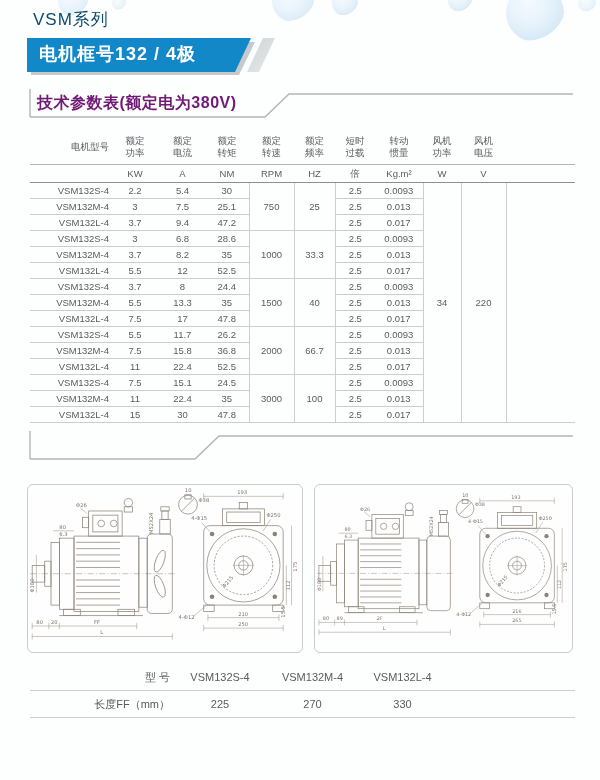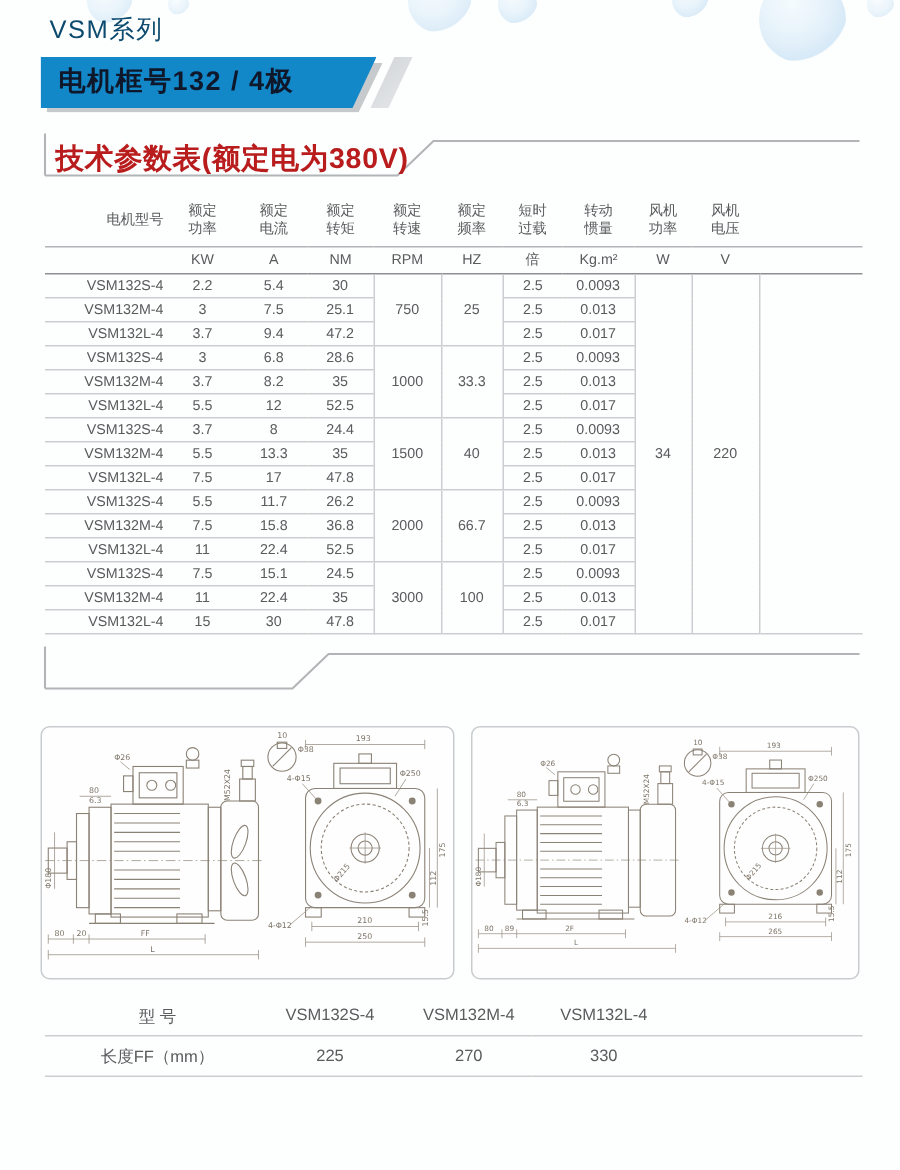--- a/index.html
+++ b/index.html
@@ -9,28 +9,28 @@
   
   .bubble{position:absolute;border-radius:50%;
     background:radial-gradient(circle at 38% 32%, #f4fafd 0%, #e2f0fa 45%, #d2e7f6 70%, rgba(255,255,255,0) 72%);}
 
   .series-title{position:absolute;left:33px;top:8px;font-size:17px;color:#0c4a6e;letter-spacing:1px;}
 
   .banner-sh{position:absolute;left:31px;top:42px;width:224px;height:33px;background:#c6cacd;
     clip-path:polygon(0 0,100% 0,calc(100% - 16px) 100%,0 100%);}
   .banner{position:absolute;left:27px;top:38px;width:224px;height:34px;background:#1288c9;
     clip-path:polygon(0 0,100% 0,calc(100% - 16px) 100%,0 100%);}
-  .banner span{display:block;padding-left:12px;line-height:33px;font-size:18px;font-weight:bold;color:#0f172a;letter-spacing:1px;}
+  .banner span{display:block;padding-left:12px;line-height:33px;font-size:18px;font-weight:bold;color:#ffffff;letter-spacing:1px;}
   .slash{position:absolute;left:247px;top:38px;width:32px;height:34px;
     background:linear-gradient(135deg,#cfd3d6,#e9ebec);
     clip-path:polygon(16px 0,28px 0,12px 100%,0 100%);}
 
   .sec{position:absolute;left:27px;width:548px;height:34px;}
   .sec svg{position:absolute;left:0;top:0;}
-  .sec .t{position:absolute;left:10px;top:7px;font-size:19px;font-weight:bold;color:#b91c1c;letter-spacing:.5px;}
+  .sec .t{position:absolute;left:10px;top:7px;font-size:16px;font-weight:bold;color:#701a75;letter-spacing:.5px;}
 
   
   .spec-wrap{position:absolute;left:30px;top:130px;}
   table.spec{border-collapse:collapse;width:545px;table-layout:fixed;font-size:9.5px;color:#595b5d;}
   .spec td{border-bottom:1px solid #cbced0;text-align:center;height:15px;line-height:13px;padding:0 1px;}
   .spec td.m{text-align:right;padding-left:5px;}
   .spec td.bl{border-left:1px solid #cbced0;}
   .spec tr.h td{border-bottom:1px solid #b2b5b7;height:34px;vertical-align:middle;border-left:none;}
   .spec tr.h td span{display:block;line-height:12.5px;}
   .spec tr.u td{border-bottom:1px solid #8d9092;height:17px;border-left:none;}
@@ -43,21 +43,21 @@
   .draw-box svg{display:block;width:100%;height:100%;}
   .dr{stroke:#8b8276;stroke-width:.7;fill:none;}
   .drf{fill:#8b8276;stroke:none;}
   .dt{fill:#7d7468;font-size:5px;font-family:"DejaVu Sans",sans-serif;}
   .dim{stroke:#9a9185;stroke-width:.5;fill:none;}
 
   
   .dims-wrap{position:absolute;left:30px;top:664px;}
   table.dims{border-collapse:collapse;width:545px;table-layout:fixed;font-size:11px;color:#595b5d;}
   .dims td{border-bottom:1px solid #cbced0;height:26px;padding:0;}
-  .dims td.lbl{text-align:center;padding-left:10px;}
+  .dims td.lbl{text-align:right;padding-left:10px;}
   .dims td.val{text-align:center;}
 </style>
 </head>
 <body>
 
 <div class="page">
 
   <div class="bubble" style="left:58px;top:-14px;width:30px;height:30px;opacity:.7;"></div>
   <div class="bubble" style="left:112px;top:-4px;width:14px;height:14px;opacity:.6;"></div>
   <div class="bubble" style="left:272px;top:-20px;width:42px;height:42px;opacity:.75;"></div>

